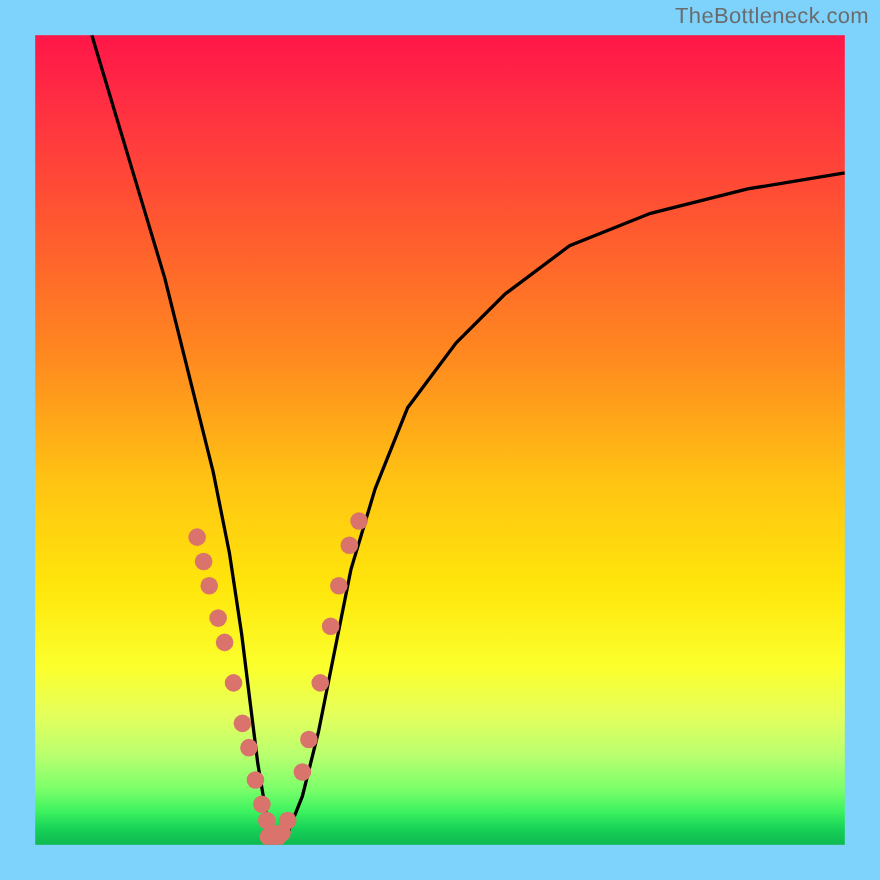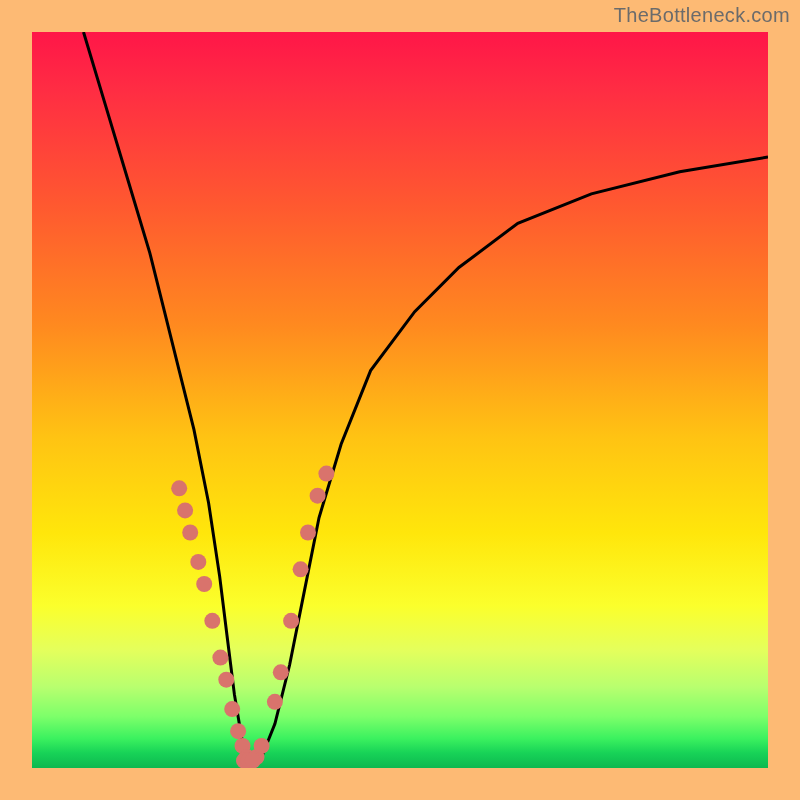--- a/index.html
+++ b/index.html
@@ -10,21 +10,21 @@
     overflow: hidden;
     background: #000;
     font-family: Arial, sans-serif;
   }
   .frame {
     position: absolute;
     left: 0;
     top: 0;
     width: 800px;
     height: 800px;
-    background: #fdba74;
+    background: #7dd3fc;
   }
   .plot {
     position: absolute;
     left: 32px;
     top: 32px;
     width: 736px;
     height: 736px;
     
     background: linear-gradient(
       to bottom,

